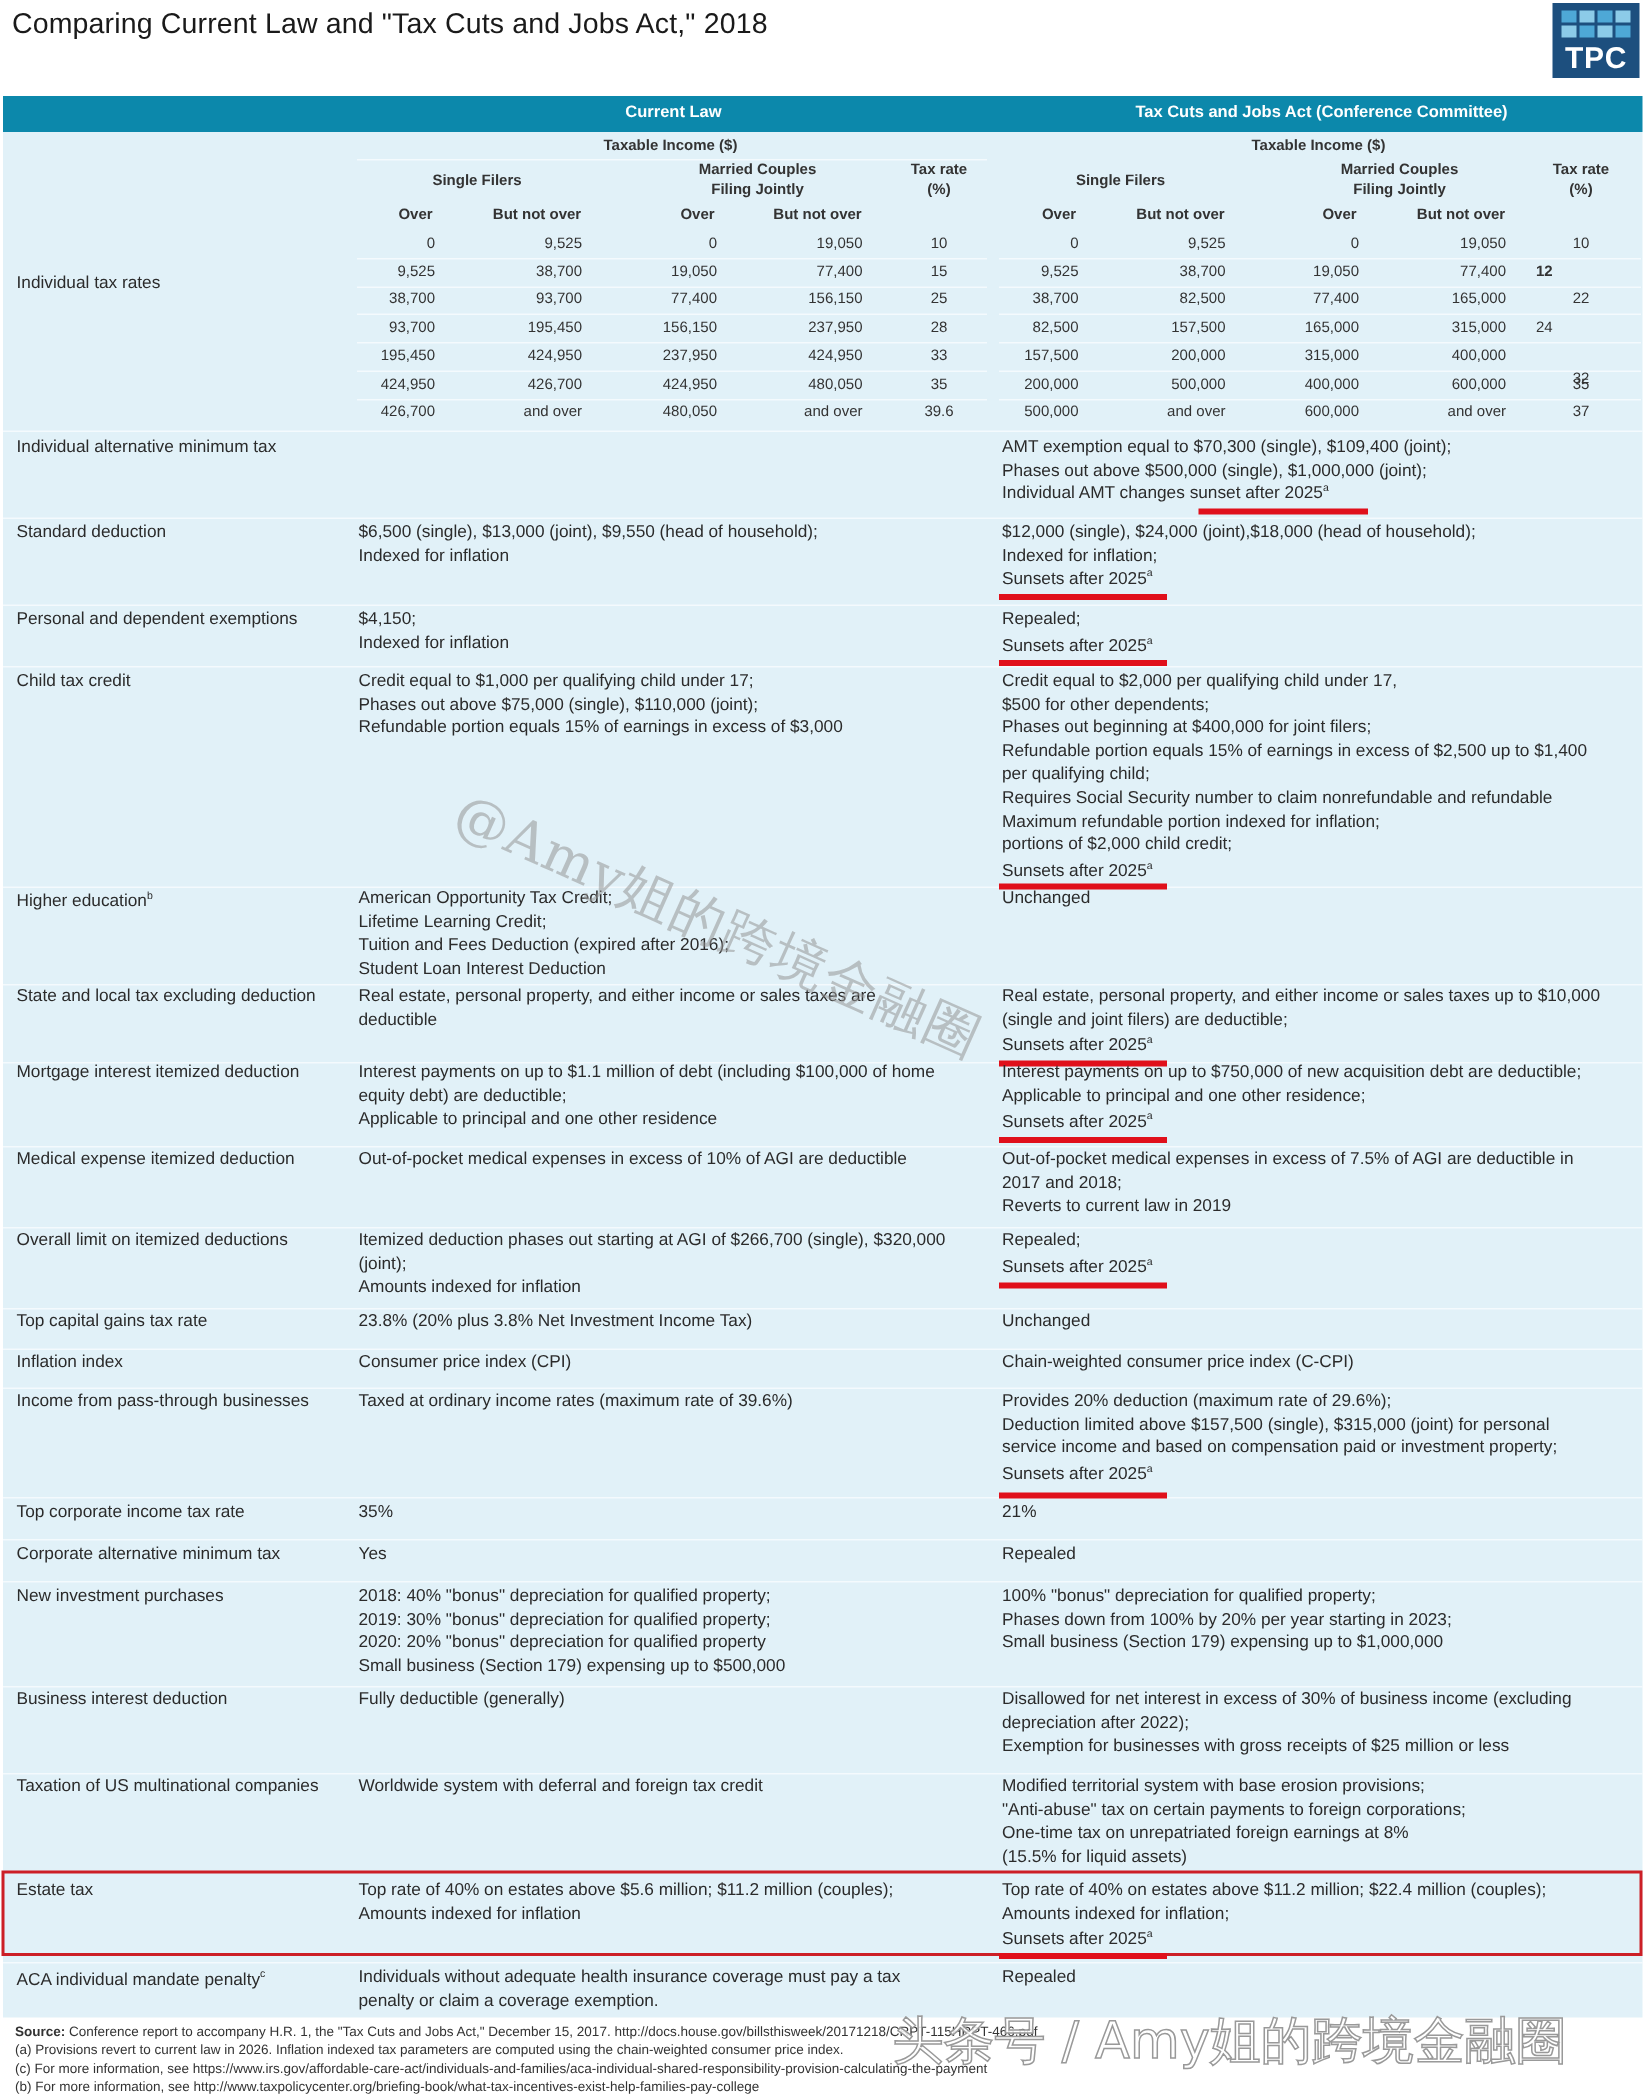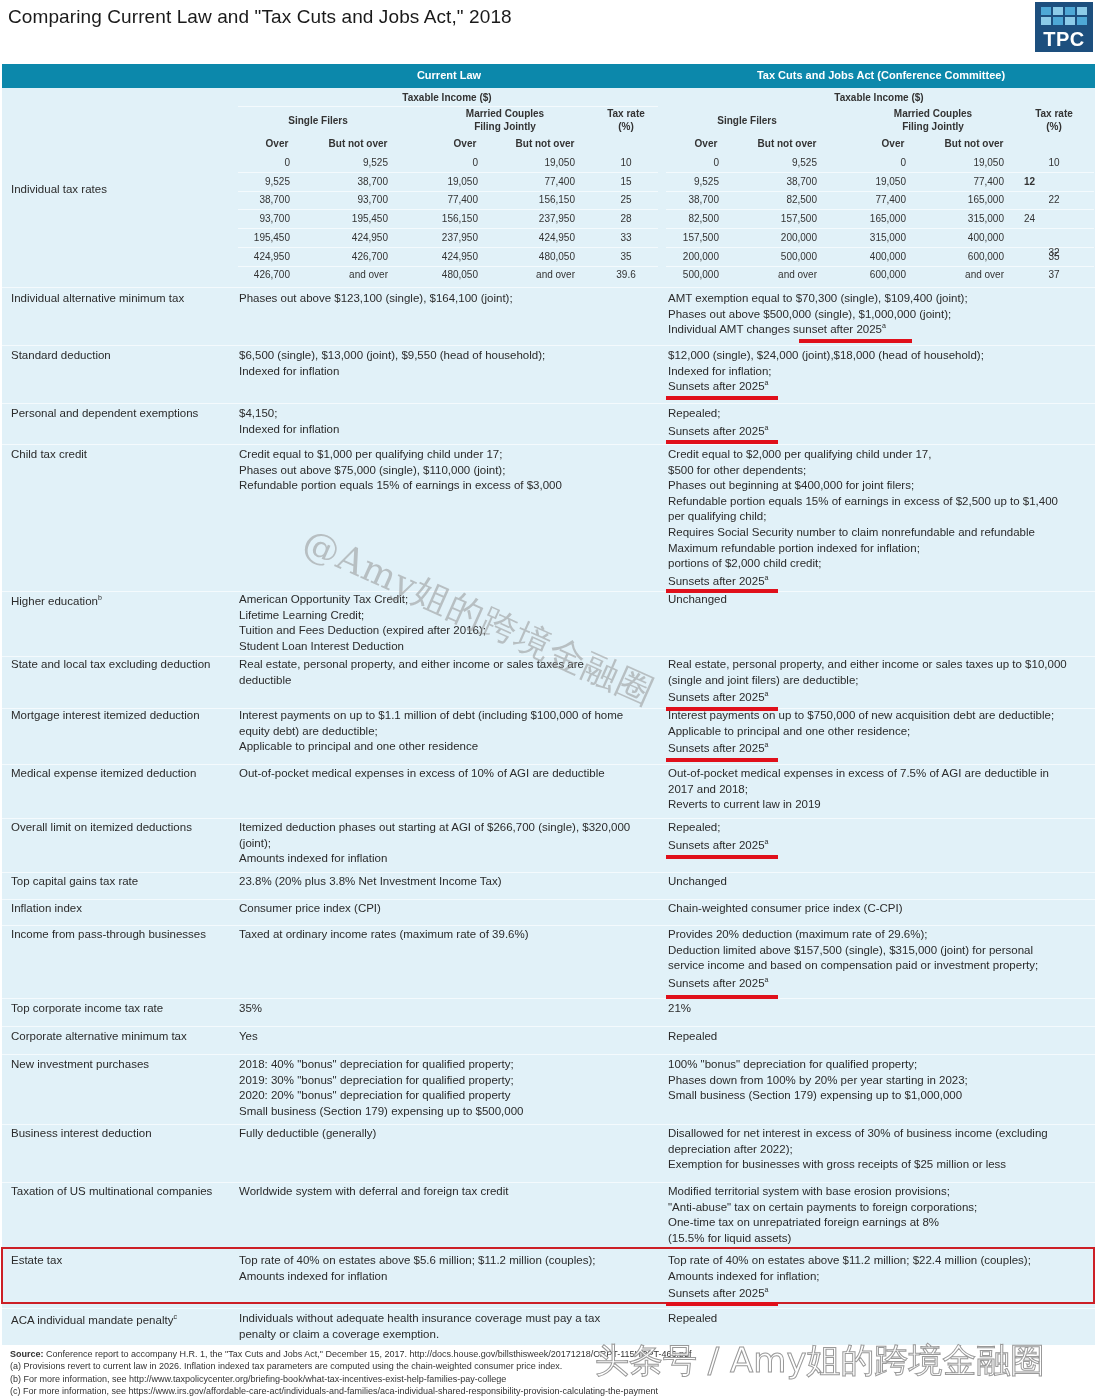--- a/index.html
+++ b/index.html
@@ -195,21 +195,20 @@
     <div class="brk" style="left: 747px; width: 70px; top: 269.2px; text-align: right;">and over</div>
     <div class="brk" style="left: 848px; width: 58px; top: 269.2px; text-align: right;">600,000</div>
     <div class="brk" style="left: 934px; width: 70px; top: 269.2px; text-align: right;">and over</div>
     <div class="brk" style="left: 1024px; width: 60px; top: 269.2px; text-align: center;">37</div>
   </div>
 
 <div class="cell label" style="top:182px">Individual tax rates</div>
 
 <div class="cell label" style="top:291px">Individual alternative minimum tax</div>
 <div class="cell cur" style="top:291px">
-    <div>Phases out above $123,100 (single), $164,100 (joint);</div>
   </div>
 <div class="cell tcja" style="top:291px">
   <div>
       <div>AMT exemption equal to $70,300 (single), $109,400 (joint);</div>
       <div>Phases out above $500,000 (single), $1,000,000 (joint);</div>
     </div>
   <div><span>Individual AMT changes </span><span class="sunset"><span>sunset after 2025</span><sup>a</sup></span></div>
 </div>
 <div class="redline" style="left:799px;top:339px;width:113px"></div>
 
@@ -425,18 +424,18 @@
     <div>Individuals without adequate health insurance coverage must pay a tax</div>
     <div>penalty or claim a coverage exemption.</div>
   </div>
 <div class="cell tcja" style="top:1311px">
     <div>Repealed</div>
   </div>
 
 <div class="footnotes">
   <div><b>Source:</b><span> Conference report to accompany H.R. 1, the "Tax Cuts and Jobs Act," December 15, 2017. http://docs.house.gov/billsthisweek/20171218/CRPT-115HRPT-466.pdf</span></div>
   <div>(a) Provisions revert to current law in 2026. Inflation indexed tax parameters are computed using the chain-weighted consumer price index.</div>
+  <div>(c) For more information, see https://www.irs.gov/affordable-care-act/individuals-and-families/aca-individual-shared-responsibility-provision-calculating-the-payment</div>
   <div>(b) For more information, see http://www.taxpolicycenter.org/briefing-book/what-tax-incentives-exist-help-families-pay-college</div>
-  <div>(c) For more information, see https://www.irs.gov/affordable-care-act/individuals-and-families/aca-individual-shared-responsibility-provision-calculating-the-payment</div>
 </div>
 
 <div class="watermark">@Amy姐的跨境金融圈</div>
 <div class="watermark2">头条号 / Amy姐的跨境金融圈</div>
 
 </body></html>

